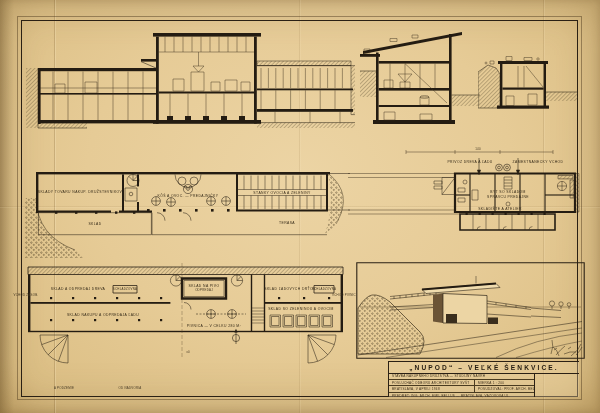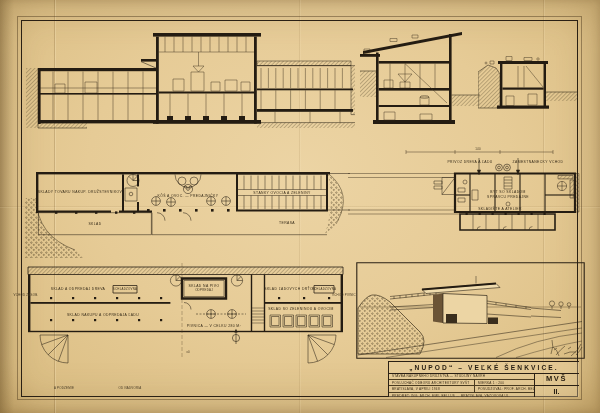--- a/index.html
+++ b/index.html
@@ -614,19 +614,15 @@
         <div class="tb-cell right">MIERKA 1 : 200</div>
       </div>
       <div class="tb-row" style="height:5.7px">
         <div class="tb-cell left">BRATISLAVA, V APRÍLI 1948</div>
         <div class="tb-cell right">POSUDZOVAL: PROF. ARCH. BELLUŠ</div>
       </div>
       <div class="tb-row" style="height:6.2px">
         <div class="tb-cell">PREDMET: ING. ARCH. EMIL BELLUŠ — BRATISLAVA, VAZOVOVA UL.</div>
       </div>
     </div>
-    <div class="tb-side">
-      <div class="tb-mark">MVŠ</div>
-      <div class="tb-no">II.</div>
-    </div>
   </div>
 
 </div>
 
 </body></html>

